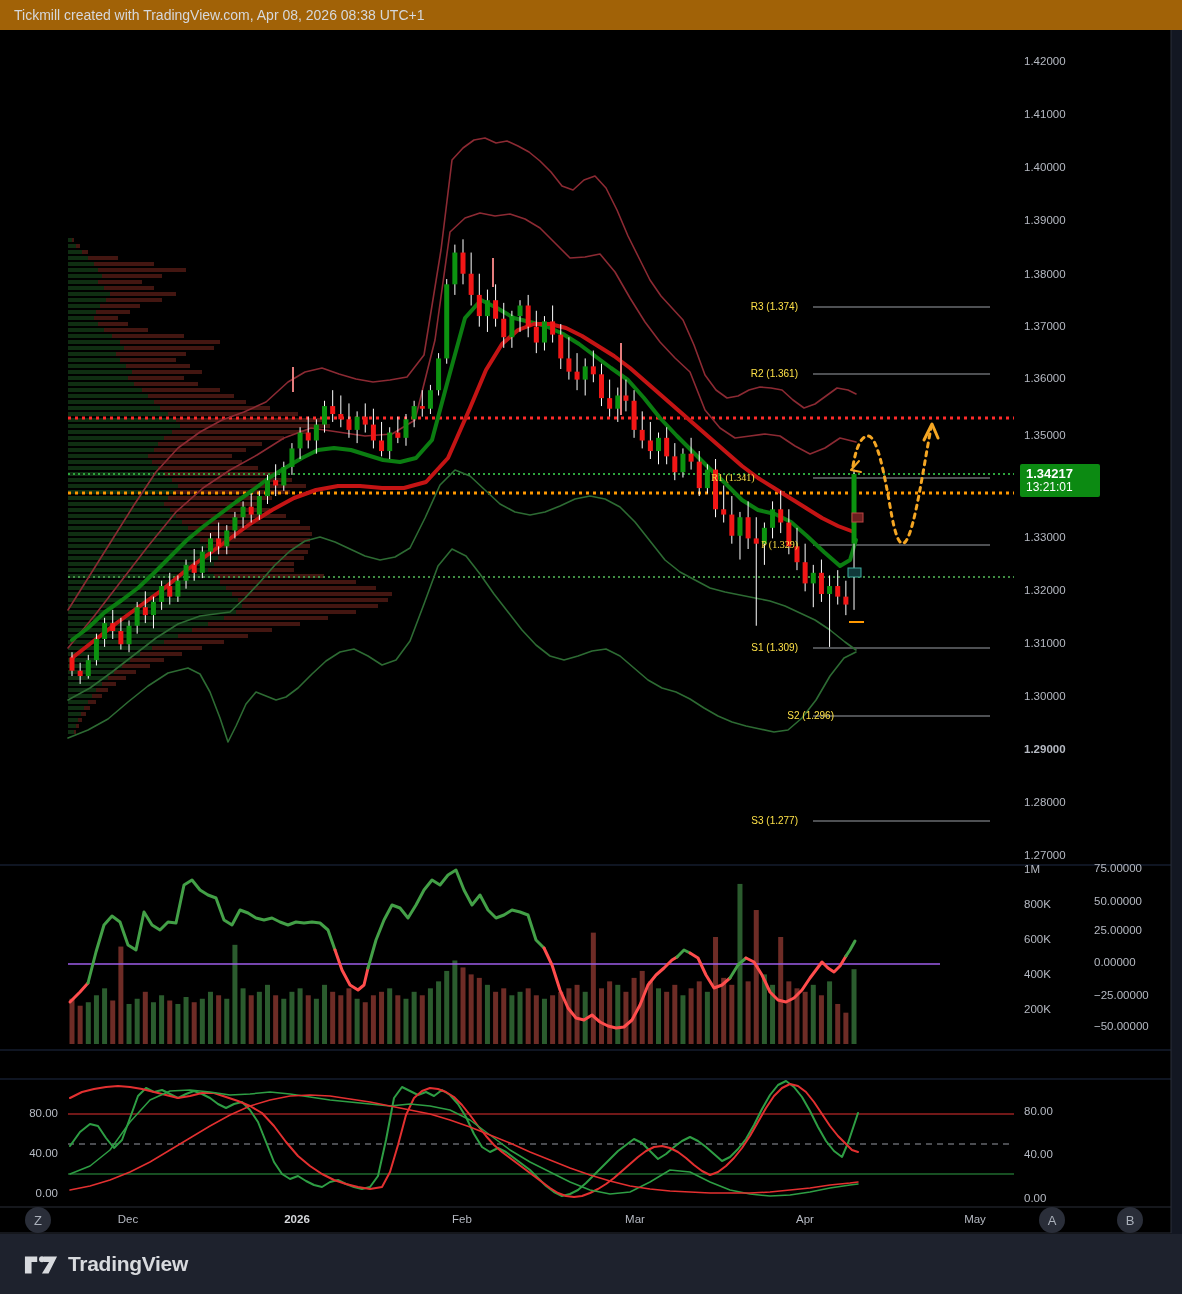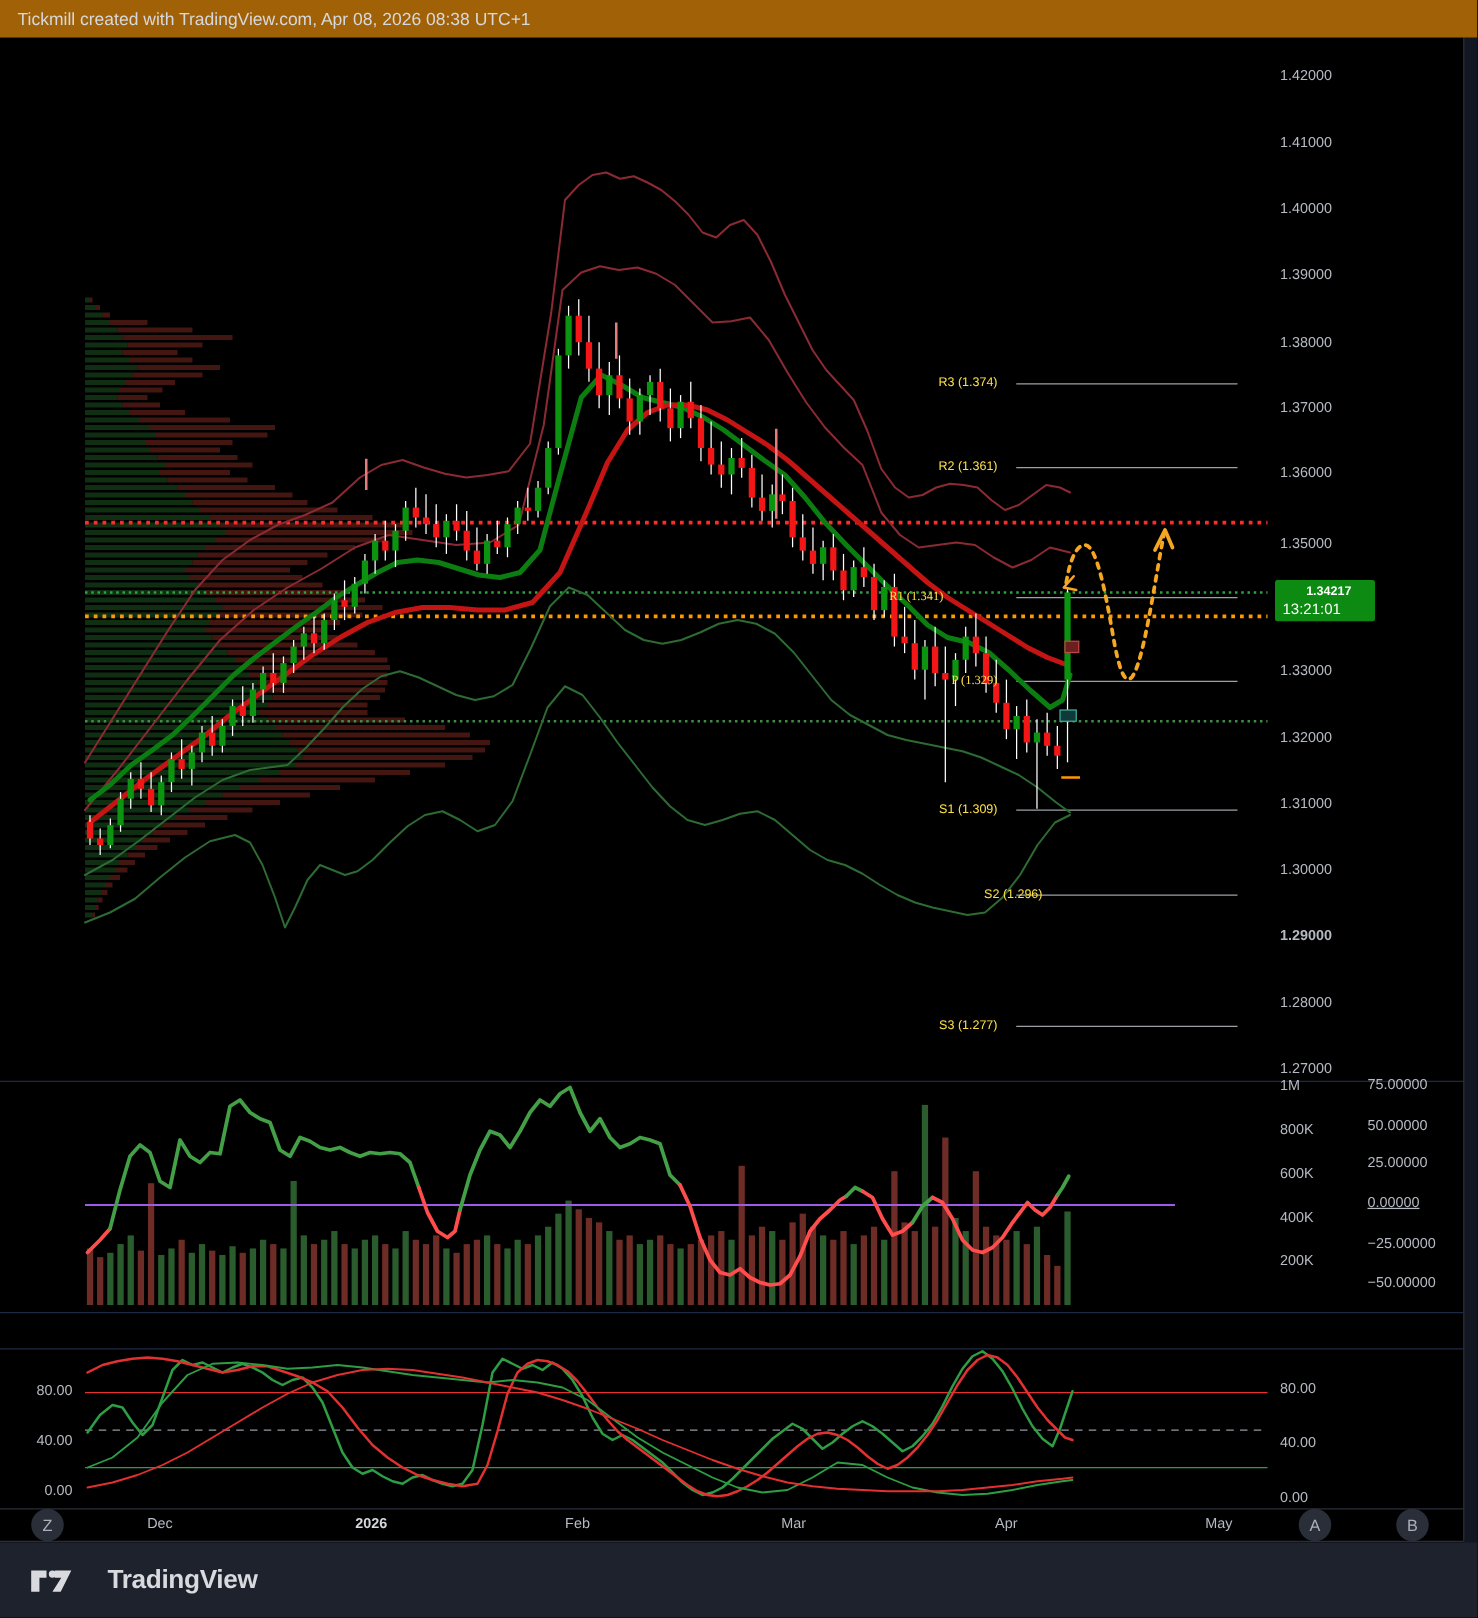--- a/index.html
+++ b/index.html
@@ -13,25 +13,25 @@
   #labels{position:absolute;left:0;top:0;width:1182px;height:1294px;z-index:3;pointer-events:none;}
   .lbl{position:absolute;font-size:11.5px;line-height:1;color:#b5b9c2;transform:translateY(-50%);
        white-space:nowrap;}
   .lbl.bold{font-weight:bold;color:#d6d8dc;}
   .lbl.piv{font-size:10px;color:#fde047;}
   .circle-btn{position:absolute;width:26px;height:26px;border-radius:50%;background:#2a2e39;
       color:#aab0ba;display:flex;align-items:center;justify-content:center;font-size:13px;
       transform:translate(-50%,-50%);z-index:4;pointer-events:auto;}
   #price-badge{position:absolute;left:1020px;top:464px;width:74px;background:#0c8a12;color:#fff;
       border-radius:2px;padding:2px 0 3px 6px;z-index:4;}
-  #price-badge .p{font-size:10px;font-weight:bold;line-height:15px;text-align:center;}
+  #price-badge .p{font-size:13px;font-weight:bold;line-height:15px;}
   #price-badge .t{font-size:12px;line-height:13px;}
   #footer{position:absolute;left:0;top:1234px;width:1182px;height:60px;background:#1e222d;z-index:5;
       display:flex;align-items:center;}
-  #footer .logo{display:flex;align-items:center;gap:28px;margin-left:24px;}
+  #footer .logo{display:flex;align-items:center;gap:10px;margin-left:24px;}
   #footer .brand{color:#d8dade;font-size:21px;font-weight:bold;letter-spacing:-0.3px;}
 </style>
 </head>
 <body>
 
 <div id="app">
   <div id="topbar">
     <div class="title">Tickmill created with TradingView.com, Apr 08, 2026 08:38 UTC+1</div>
   </div>
 
@@ -571,21 +571,21 @@
       <div class="lbl" style="left: 1024px; top: 803px;">1.28000</div>
       <div class="lbl" style="left: 1024px; top: 856px;">1.27000</div>
       <div class="lbl" style="left: 1024px; top: 870px;">1M</div>
       <div class="lbl" style="left: 1024px; top: 905px;">800K</div>
       <div class="lbl" style="left: 1024px; top: 940px;">600K</div>
       <div class="lbl" style="left: 1024px; top: 975px;">400K</div>
       <div class="lbl" style="left: 1024px; top: 1010px;">200K</div>
       <div class="lbl" style="left: 1094px; top: 869px;">75.00000</div>
       <div class="lbl" style="left: 1094px; top: 902px;">50.00000</div>
       <div class="lbl" style="left: 1094px; top: 931px;">25.00000</div>
-      <div class="lbl" style="left: 1094px; top: 963px; text-decoration: underline;">0.00000</div>
+      <div class="lbl" style="left: 1094px; top: 963px;">0.00000</div>
       <div class="lbl" style="left: 1094px; top: 996px;">−25.00000</div>
       <div class="lbl" style="left: 1094px; top: 1027px;">−50.00000</div>
       <div class="lbl" style="left: 8px; top: 1114px; width: 50px; text-align: right;">80.00</div>
       <div class="lbl" style="left: 8px; top: 1154px; width: 50px; text-align: right;">40.00</div>
       <div class="lbl" style="left: 8px; top: 1194px; width: 50px; text-align: right;">0.00</div>
       <div class="lbl" style="left: 1024px; top: 1112px;">80.00</div>
       <div class="lbl" style="left: 1024px; top: 1155px;">40.00</div>
       <div class="lbl" style="left: 1024px; top: 1199px;">0.00</div>
       <div class="lbl" style="left: 128px; top: 1220px; transform: translate(-50%, -50%);">Dec</div>
       <div class="lbl bold" style="left: 297px; top: 1220px; transform: translate(-50%, -50%);">2026</div>

